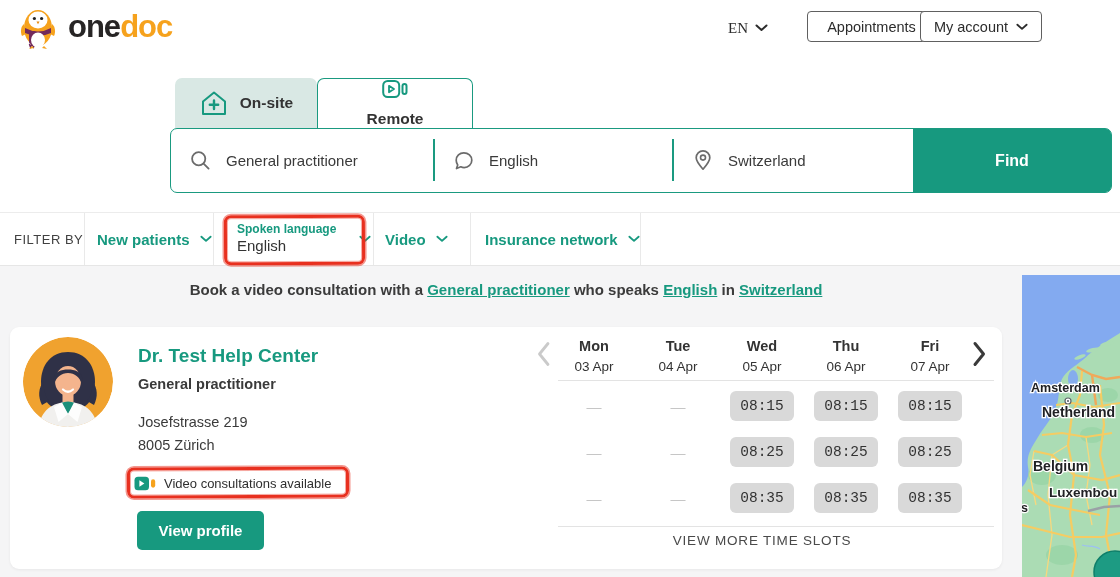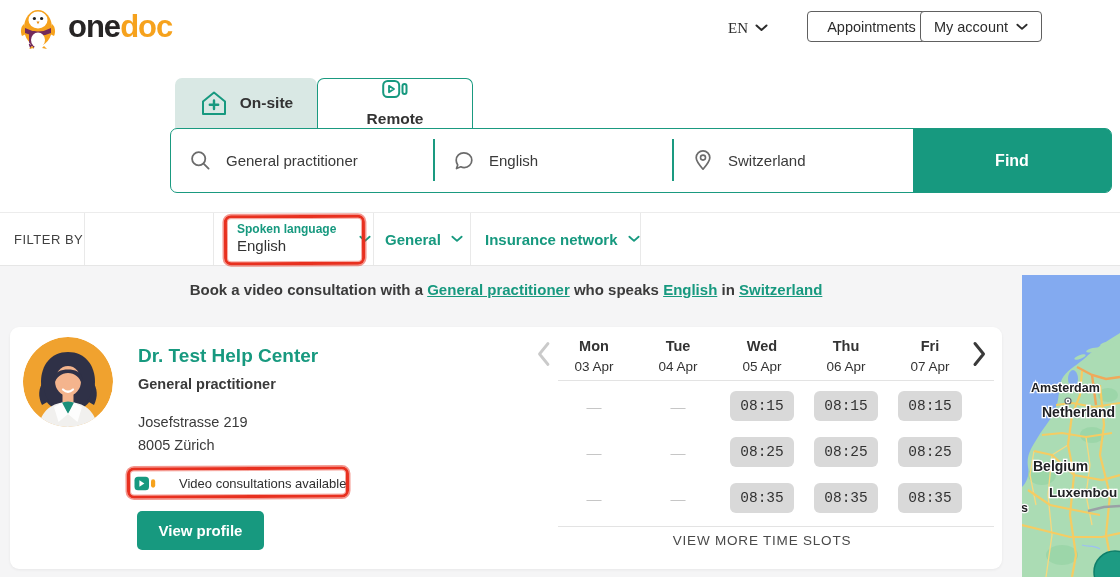--- a/index.html
+++ b/index.html
@@ -50,21 +50,21 @@
   .banner { position:absolute; left:0; top:281px; width:1012px; text-align:center; font-size:15px; font-weight:700; color:#3b3b3b; }
   .banner a { color:#17997f; text-decoration:underline; cursor:pointer; }
   
   .card { position:absolute; left:10px; top:327px; width:992px; height:242px; background:#fff; border-radius:9px;
     box-shadow:0 1px 3px rgba(0,0,0,.06); }
   .avatar { position:absolute; left:13px; top:10px; width:90px; height:90px; border-radius:50%; overflow:hidden; }
   .doc-name { position:absolute; left:128px; top:18px; font-size:19px; font-weight:700; color:#17997f; cursor:pointer; }
   .doc-spec { position:absolute; left:128px; top:49px; font-size:14.5px; font-weight:700; color:#3a3a3a; }
   .doc-addr1 { position:absolute; left:128px; top:87px; font-size:14.5px; color:#3a3a3a; }
   .doc-addr2 { position:absolute; left:128px; top:110px; font-size:14.5px; color:#3a3a3a; }
-  .video-badge { position:absolute; left:124px; top:145px; height:23px; display:flex; align-items:center; gap:23px;
+  .video-badge { position:absolute; left:124px; top:145px; height:23px; display:flex; align-items:center; gap:8px;
     font-size:13px; color:#2f2f2f; }
   .view-profile { position:absolute; left:127px; top:184px; width:127px; height:39px; background:#17997f; border:none;
     border-radius:5px; color:#fff; font-size:15px; font-weight:700; cursor:pointer; font-family:inherit; }
   
   .nav-chev { position:absolute; top:13px; width:22px; height:28px; display:flex; align-items:center; justify-content:center; cursor:pointer; }
   .chev-prev { left:522px; } .chev-next { left:958px; }
   .sched-head { position:absolute; left:542px; top:9px; width:420px; display:grid; grid-template-columns:repeat(5,84px); }
   .day-col { text-align:center; line-height:1.45; cursor:default; }
   .day-name { font-size:14.5px; font-weight:700; color:#333; }
   .day-date { font-size:13.5px; color:#333; }
@@ -169,34 +169,40 @@
   </div>
 
   <div class="filterbar">
     <div class="filter-label">FILTER BY</div>
     <div class="fdiv" style="left:84px"></div>
     <div class="fdiv" style="left:213px"></div>
     <div class="fdiv" style="left:373px"></div>
     <div class="fdiv" style="left:470px"></div>
     <div class="fdiv" style="left:640px"></div>
 
+    <div class="fitem" style="left:97px">
+      <span>New patients</span>
+      <svg width="12" height="8" viewBox="0 0 13 8">
+        <polyline points="1.5,1.5 6.5,6 11.5,1.5" fill="none" stroke="#17997f" stroke-width="2" stroke-linecap="round" stroke-linejoin="round"></polyline>
+      </svg>
+    </div>
 
     <div class="fitem" style="left:237px">
       <div class="fstack">
         <span class="small">Spoken language</span>
         <span class="val">English</span>
       </div>
       <svg width="12" height="8" viewBox="0 0 13 8" style="margin-left:13px">
         <polyline points="1.5,1.5 6.5,6 11.5,1.5" fill="none" stroke="#17997f" stroke-width="2" stroke-linecap="round" stroke-linejoin="round"></polyline>
       </svg>
     </div>
     <div class="annotation" style="left:224px; top:2px; width:141px; height:50px;"></div>
 
     <div class="fitem" style="left:385px">
-      <span>General</span>
+      <span>Video</span>
       <svg width="12" height="8" viewBox="0 0 13 8">
         <polyline points="1.5,1.5 6.5,6 11.5,1.5" fill="none" stroke="#17997f" stroke-width="2" stroke-linecap="round" stroke-linejoin="round"></polyline>
       </svg>
     </div>
 
     <div class="fitem" style="left:485px">
       <span>Insurance network</span>
       <svg width="12" height="8" viewBox="0 0 13 8">
         <polyline points="1.5,1.5 6.5,6 11.5,1.5" fill="none" stroke="#17997f" stroke-width="2" stroke-linecap="round" stroke-linejoin="round"></polyline>
       </svg>

